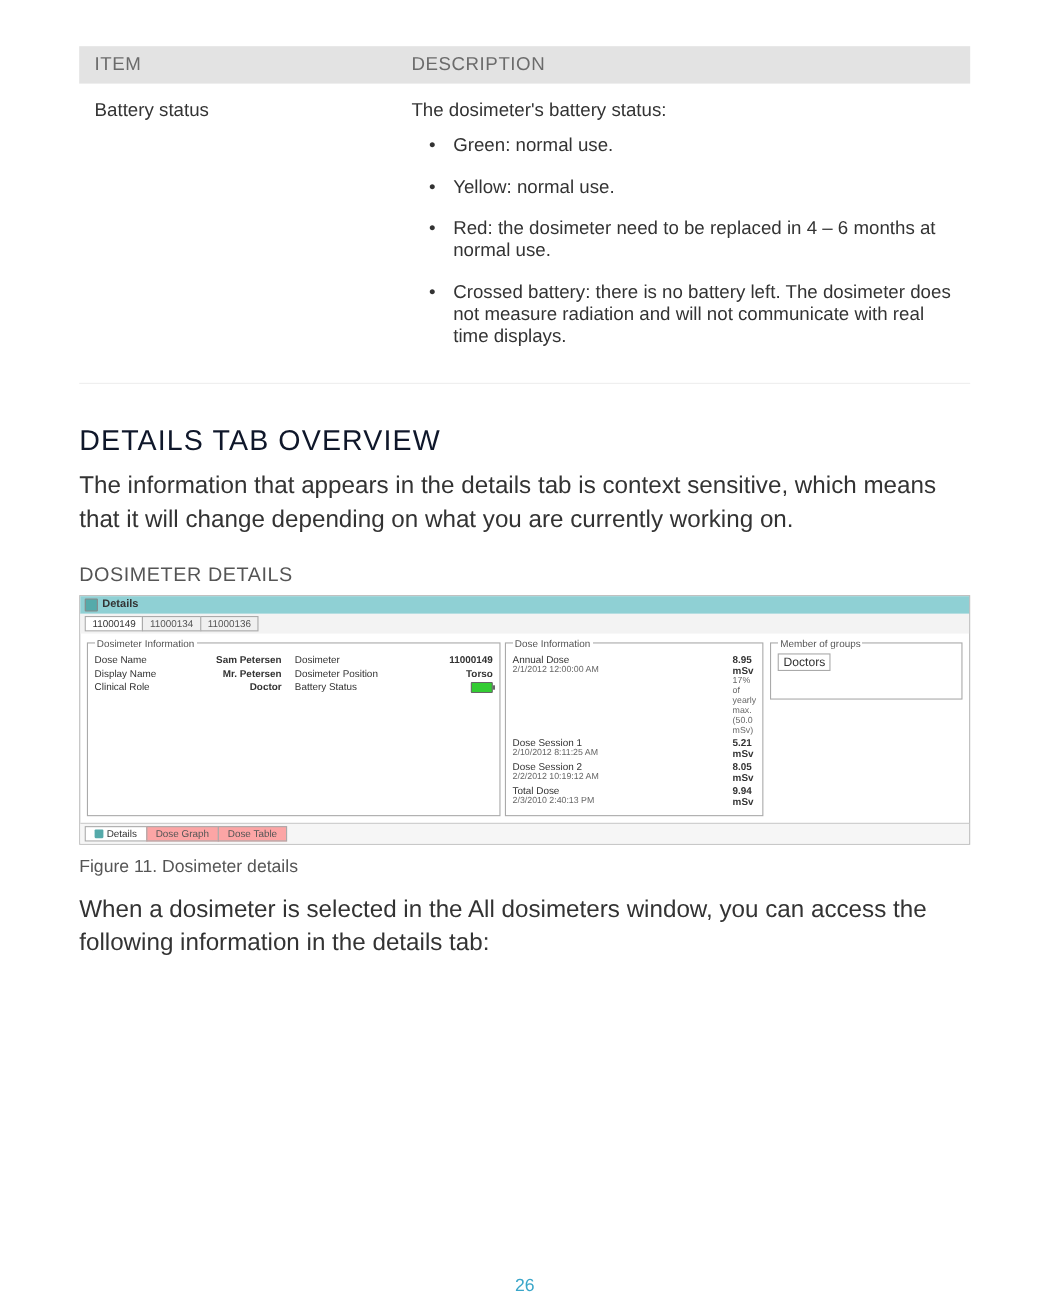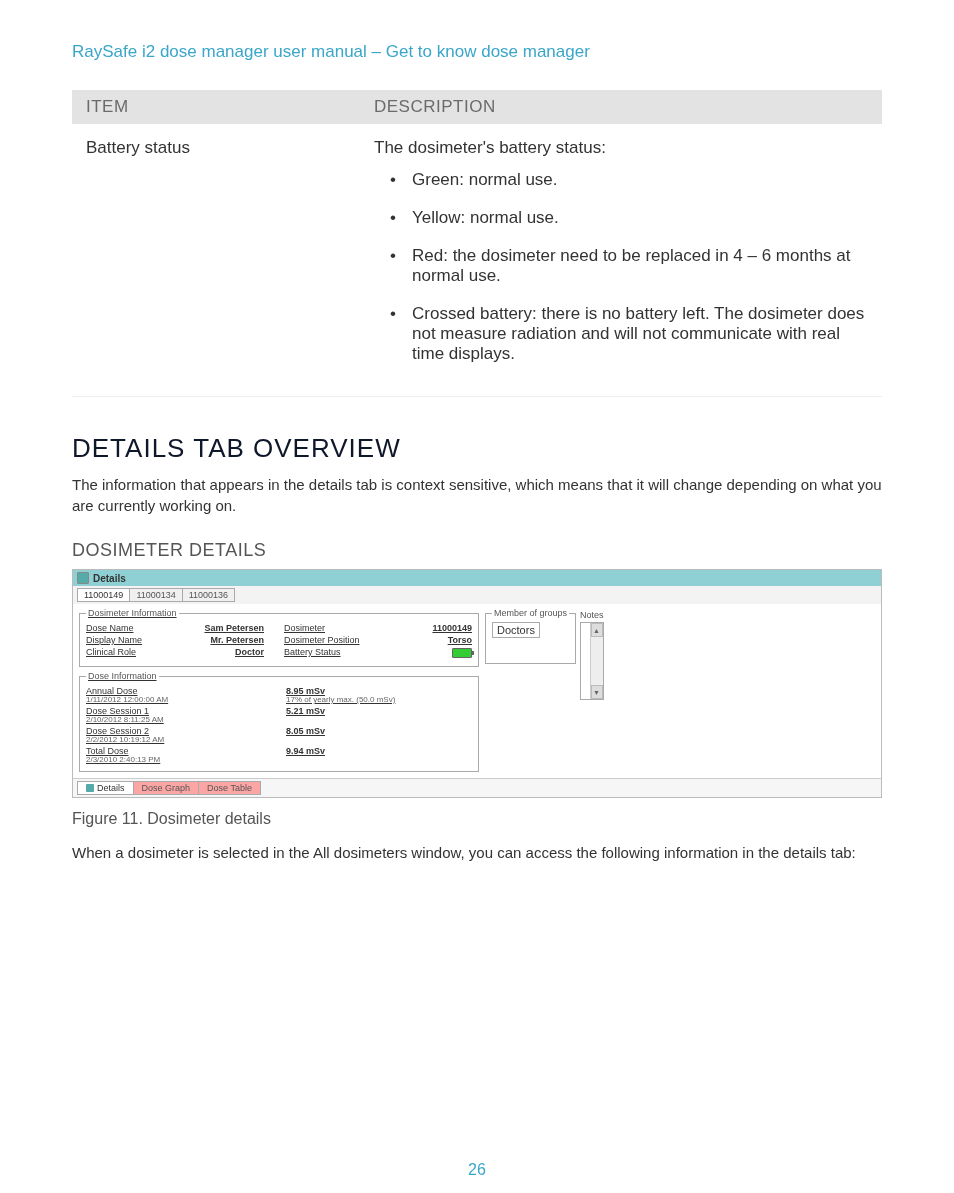--- a/index.html
+++ b/index.html
@@ -7,30 +7,30 @@
   .breadcrumb{color:#3aa6c9;font-size:17px;margin-bottom:28px;}
   table.info{width:100%;border-collapse:collapse;font-size:17px;}
   table.info th{background:#e3e3e3;color:#6b6b6b;text-align:left;font-weight:400;letter-spacing:0.5px;text-transform:uppercase;padding:7px 14px;}
   table.info td{padding:14px;vertical-align:top;border-bottom:1px solid #eee;}
   table.info th:first-child,table.info td:first-child{width:260px;}
   ul.bul{list-style:none;padding:0;margin:12px 0 0 8px;}
   ul.bul li{position:relative;padding:0 0 18px 30px;}
   ul.bul li::before{content:"•";position:absolute;left:8px;top:0;}
   h2.section{font-weight:300;font-size:26px;letter-spacing:1px;margin:36px 0 10px;color:#0f172a;}
   h3.sub{font-weight:300;font-size:18px;letter-spacing:0.5px;margin:24px 0 8px;color:#555;}
-  p.body{font-size:15px;line-height:1.4;margin:8px 0;}
+  p.body{font-size:22px;line-height:1.4;margin:8px 0;}
   .shot{border:1px solid #bbb;font-family:Tahoma,Arial,sans-serif;font-size:9px;color:#333;}
   .shot .titlebar{background:#8fd0d4;padding:2px 4px;font-weight:bold;font-size:10px;display:flex;gap:4px;align-items:center;}
   .shot .titlebar .ticon{width:10px;height:10px;background:#5aa;border:1px solid #888;border-radius:1px;}
   .tabrow{display:flex;gap:0;padding:2px 4px;background:#f3f3f3;}
   .tab{border:1px solid #aaa;padding:1px 6px;background:#fff;margin-right:-1px;font-size:9px;}
   .tab.inactive{background:#f0f0f0;color:#555;}
   .cols{display:flex;gap:6px;padding:4px 6px 6px;}
-  .col-l{flex:0 0 400px;display:flex;flex-direction:column;gap:4px;text-decoration:underline;}
-  .col-r{flex:1;display:flex;flex-direction:row;gap:4px;}
+  .col-l{flex:0 0 400px;display:flex;gap:4px;}
+  .col-r{flex:1;display:flex;flex-direction:column;gap:4px;}
   fieldset.fs{border:1px solid #aaa;padding:4px 6px 6px;margin:0;}
   fieldset.fs legend{font-size:9px;padding:0 2px;color:#555;}
   .row{display:flex;justify-content:space-between;padding:1px 0;}
   .lbl{color:#333;}
   .val{font-weight:bold;text-align:right;}
   .sublbl{color:#666;font-size:8px;margin-top:-1px;}
   .battery{display:inline-block;width:18px;height:8px;background:#3c3;border:1px solid #666;border-radius:1px;position:relative;top:1px;}
   .battery::after{content:"";position:absolute;right:-3px;top:2px;width:2px;height:4px;background:#666;}
   .grpbox{border:1px solid #aaa;padding:1px 4px;display:inline-block;font-size:11px;background:#fff;}
   .notesbox{border:1px solid #aaa;height:76px;background:#fff;position:relative;}
@@ -40,21 +40,20 @@
   .btab{border:1px solid #aaa;padding:1px 8px;background:#fff;margin-right:-1px;font-size:9px;display:flex;gap:3px;align-items:center;}
   .btab.inactive{background:#fca5a5;color:#555;}
   .btab .ticon{width:8px;height:8px;background:#5aa;border-radius:1px;}
   .caption{font-size:16px;color:#555;margin:12px 0 14px;}
   .pagenum{position:absolute;left:0;right:0;bottom:14px;text-align:center;color:#3aa6c9;font-size:16px;}
 </style>
 </head>
 <body>
 
 <div class="page">
-  <div class="breadcrumb">RaySafe i2 dose manager user manual – Get to know dose manager</div>
 
   <table class="info">
     <thead>
       <tr>
         <th>ITEM</th>
         <th>DESCRIPTION</th>
       </tr>
     </thead>
     <tbody>
       <tr>
@@ -108,21 +107,21 @@
             <span style="width:80px" class="val">Doctor</span>
             <span style="width:110px;padding-left:12px" class="lbl">Battery Status</span>
             <span style="width:70px;text-align:right"><span class="battery"></span></span>
           </div>
         </fieldset>
         <fieldset class="fs">
           <legend>Dose Information</legend>
           <div class="row">
             <span style="width:160px">
               <div class="lbl">Annual Dose</div>
-              <div class="sublbl">1/11/2012 12:00:00 AM</div>
+              <div class="sublbl">2/1/2012 12:00:00 AM</div>
             </span>
             <span style="flex:1">
               <div class="val" style="text-align:left;padding-left:40px">8.95 mSv</div>
               <div class="sublbl" style="padding-left:40px">17%  of yearly max.  (50.0 mSv)</div>
             </span>
           </div>
           <div class="row">
             <span style="width:160px">
               <div class="lbl">Dose Session 1</div>
               <div class="sublbl">2/10/2012 8:11:25 AM</div>
@@ -143,29 +142,20 @@
             </span>
             <span class="val" style="flex:1;text-align:left;padding-left:40px">9.94 mSv</span>
           </div>
         </fieldset>
       </div>
       <div class="col-r">
         <fieldset class="fs" style="height:44px">
           <legend>Member of groups</legend>
           <span class="grpbox">Doctors</span>
         </fieldset>
-        <div>
-          <div class="lbl" style="font-size:9px;color:#555;margin:2px 0">Notes</div>
-          <div class="notesbox">
-            <div class="scroll">
-              <div class="sbtn">▲</div>
-              <div class="sbtn">▼</div>
-            </div>
-          </div>
-        </div>
       </div>
     </div>
     <div class="bottombar">
       <div class="btab">
           <span class="ticon"></span>
           <span>Details</span>
         </div>
       <div class="btab inactive">Dose Graph</div>
       <div class="btab inactive">Dose Table</div>
     </div>

